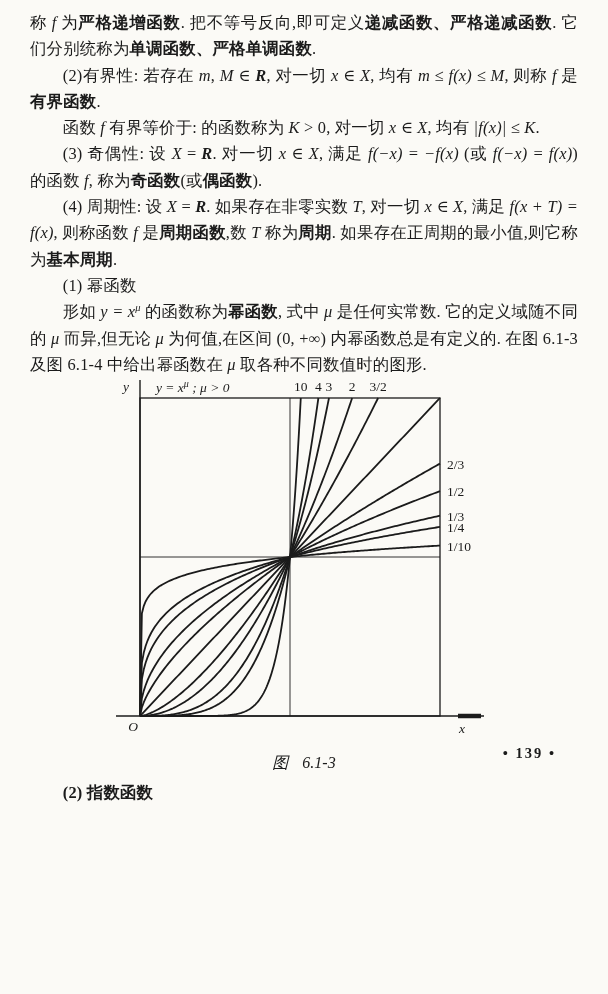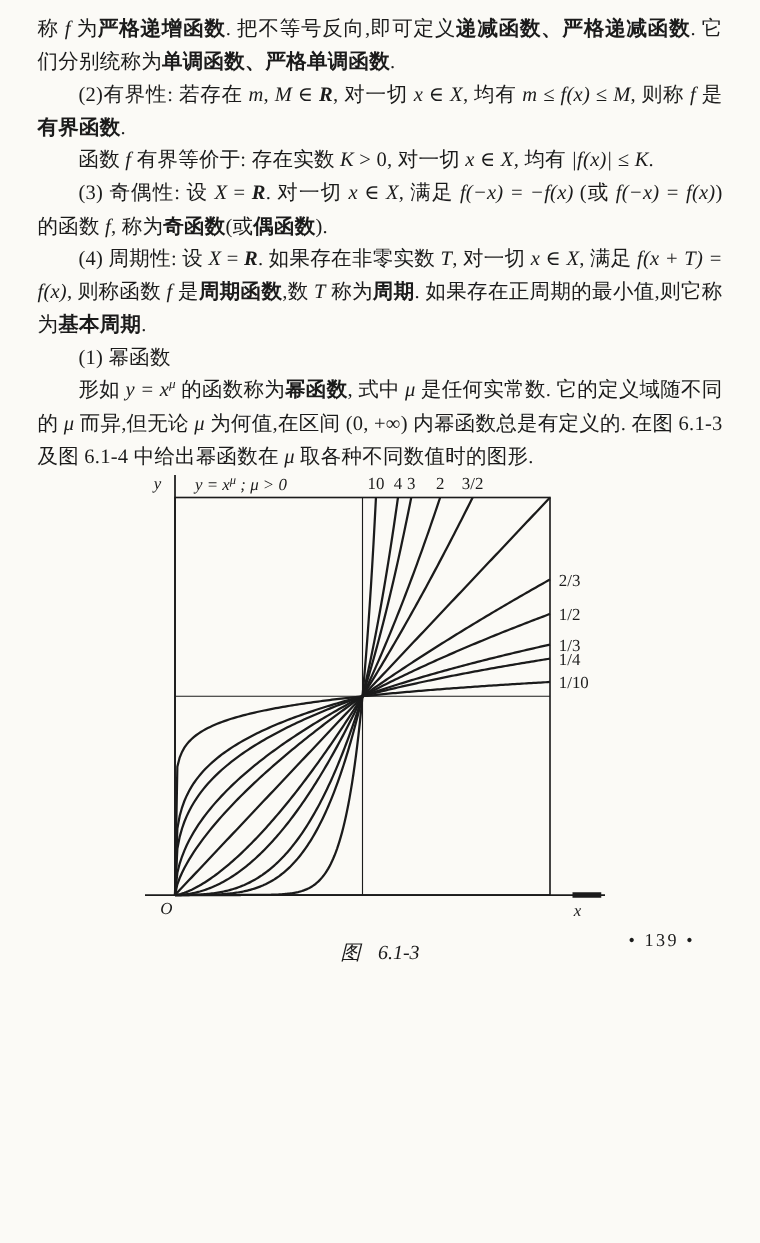--- a/index.html
+++ b/index.html
@@ -44,33 +44,33 @@
     font-size:16px;
     line-height:22px;
     word-spacing:10px;
     margin:2px 0 6px 0;
     font-style:italic;
   }
   .p-after-fig{margin-top:4px;}
   .pagenum{
     position:absolute;
     right:52px;bottom:24px;
-    font-weight:400;
+    font-weight:700;
     font-size:14.5px;
     letter-spacing:2px;
   }
 </style>
 </head>
 <body>
 
 <div class="page">
 
   <p class="para"><span>称 </span><span class="i">f</span><span> 为</span><span class="b">严格递增函数</span><span>. 把不等号反向,即可定义</span><span class="b">递减函数、严格递减函数</span><span>. 它们分别统称为</span><span class="b">单调函数、严格单调函数</span><span>.</span></p>
   <p class="para ind"><span>(2)有界性: 若存在 </span><span class="i">m</span><span>, </span><span class="i">M</span><span> ∈ </span><span class="b i">R</span><span>, 对一切 </span><span class="i">x</span><span> ∈ </span><span class="i">X</span><span>, 均有 </span><span class="i">m ≤ f(x) ≤ M</span><span>, 则称 </span><span class="i">f</span><span> 是</span><span class="b">有界函数</span><span>.</span></p>
-  <p class="para ind"><span>函数 </span><span class="i">f</span><span> 有界等价于: 存在实数 </span><span class="i">K</span><span> &gt; 0, 对一切 </span><span class="i">x</span><span> ∈ </span><span class="i">X</span><span>, 均有 </span><span class="i">|f(x)| ≤ K</span><span>.</span></p>
+  <p class="para ind"><span>函数 </span><span class="i">f</span><span> 有界等价于: 的函数称为 </span><span class="i">K</span><span> &gt; 0, 对一切 </span><span class="i">x</span><span> ∈ </span><span class="i">X</span><span>, 均有 </span><span class="i">|f(x)| ≤ K</span><span>.</span></p>
   <p class="para ind"><span>(3) 奇偶性: 设 </span><span class="i">X</span><span> = </span><span class="b i">R</span><span>. 对一切 </span><span class="i">x</span><span> ∈ </span><span class="i">X</span><span>, 满足 </span><span class="i">f(−x) = −f(x)</span><span> (或 </span><span class="i">f(−x) = f(x)</span><span>) 的函数 </span><span class="i">f</span><span>, 称为</span><span class="b">奇函数</span><span>(或</span><span class="b">偶函数</span><span>).</span></p>
   <p class="para ind"><span>(4) 周期性: 设 </span><span class="i">X</span><span> = </span><span class="b i">R</span><span>. 如果存在非零实数 </span><span class="i">T</span><span>, 对一切 </span><span class="i">x</span><span> ∈ </span><span class="i">X</span><span>, 满足 </span><span class="i">f(x + T) = f(x)</span><span>, 则称函数 </span><span class="i">f</span><span> 是</span><span class="b">周期函数</span><span>,数 </span><span class="i">T</span><span> 称为</span><span class="b">周期</span><span>. 如果存在正周期的最小值,则它称为</span><span class="b">基本周期</span><span>.</span></p>
   <p class="para ind"><span>(1) 幂函数</span></p>
   <p class="para ind"><span>形如 </span><span class="i">y = x</span><sup class="i">μ</sup><span> 的函数称为</span><span class="b">幂函数</span><span>, 式中 </span><span class="i">μ</span><span> 是任何实常数. 它的定义域随不同的 </span><span class="i">μ</span><span> 而异,但无论 </span><span class="i">μ</span><span> 为何值,在区间 (0, +∞) 内幂函数总是有定义的. 在图 6.1-3 及图 6.1-4 中给出幂函数在 </span><span class="i">μ</span><span> 取各种不同数值时的图形.</span></p>
 
   <div class="fig">
     <svg class="figsvg" viewBox="0 0 440 372" width="440" height="372" xmlns="http://www.w3.org/2000/svg">
         <rect x="80" y="20" width="300" height="318" fill="none" stroke="#1b1b1b" stroke-width="1.3"></rect>
         <line x1="230" y1="20" x2="230" y2="338" stroke="#1b1b1b" stroke-width="0.9"></line>
         <line x1="80" y1="179" x2="380" y2="179" stroke="#1b1b1b" stroke-width="0.9"></line>
@@ -99,15 +99,16 @@
         <text x="387" y="90.59740106609945" text-anchor="start">2/3</text>
         <text x="387" y="118.14004358267786" text-anchor="start">1/2</text>
         <text x="387" y="142.67718156007885" text-anchor="start">1/3</text>
         <text x="387" y="153.91606871456736" text-anchor="start">1/4</text>
         <text x="387" y="172.5880194567294" text-anchor="start">1/10</text>
         <text x="96" y="14" class="sv-it"><tspan>y = x</tspan><tspan dy="-5" font-size="10px">μ</tspan><tspan dy="5"> ; μ &gt; 0</tspan></text>
       </svg>
   </div>
   <div class="cap">图 6.1-3</div>
 
+  <p class="para ind p-after-fig"><span class="b">(2) 指数函数</span></p>
 
   <div class="pagenum">• 139 •</div>
 </div>
 
 </body></html>

